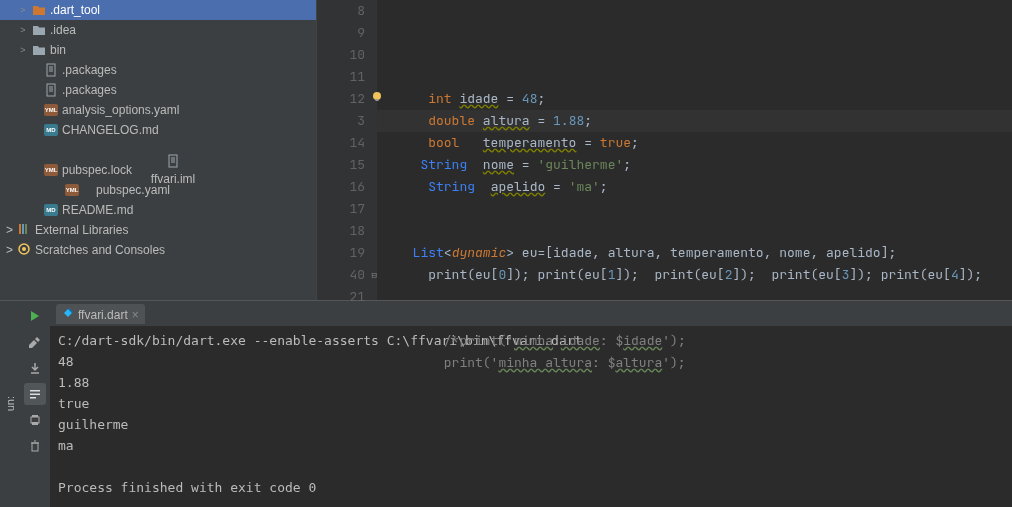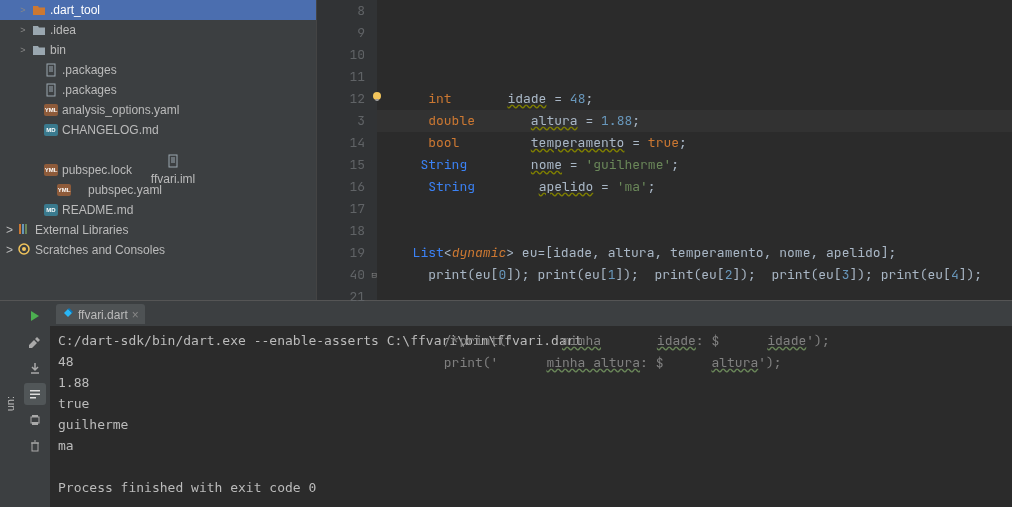--- a/index.html
+++ b/index.html
@@ -25,21 +25,21 @@
   .gutter .ln{height:22px;}
   .bulb{position:absolute;right:-6px;top:88px;width:12px;height:12px;}
   .bulb svg{width:12px;height:12px;}
   .collapse-mark{position:absolute;right:0px;top:264px;color:#888;font-size:9px;}
   .code { flex:1; padding-left:20px; line-height:22px; white-space:pre; color:#a9b7c6; position:relative;}
   .hl-line{position:absolute;left:0;right:0;top:110px;height:22px;background:#323232;}
   .code-line{height:22px;position:relative;}
   .kw { color:#cc7832; }
   .num { color:#6897bb; }
   .str { color:#6a8759; }
-  .warn { text-decoration-line:underline; text-decoration-style:wavy; text-decoration-color:#808000;margin-left:48px; }
+  .warn { text-decoration-line:underline; text-decoration-style:wavy; text-decoration-color:#808000; }
   .type { color:#3b82f6; }
   .generic { color:#cc7832; font-style:italic;}
   .cmt { color:#808080; }
 
   .run-panel{flex:1;background:#2b2b2b;display:flex;border-top:1px solid #555;overflow:hidden;}
   .run-left{width:20px;background:#3c3f41;display:flex;align-items:center;justify-content:center;}
   .run-left-label{writing-mode:vertical-rl;transform:rotate(180deg);font-size:11px;color:#bbb;}
   .run-tb{width:30px;background:#3c3f41;display:flex;flex-direction:column;align-items:center;gap:4px;padding-top:4px;}
   .run-tb .btn{width:22px;height:22px;display:flex;align-items:center;justify-content:center;cursor:pointer;border-radius:3px;}
   .run-tb .btn.active{background:#515658;}
@@ -127,21 +127,21 @@
             <line x1="5" y1="8" x2="9" y2="8" stroke="#9aa7b0"></line>
           </svg>
         </span>
         <span class="tree-label">ffvari.iml</span>
       </div>
       <div class="tree-row" style="padding-left: 30px;">
         <span class="arrow hidden">&gt;</span>
         <span class="yaml-ico">YML</span>
         <span class="tree-label">pubspec.lock</span>
       </div>
-      <div class="tree-row" style="padding-left: 30px; gap: 17px;">
+      <div class="tree-row" style="padding-left: 38px; gap: 17px;">
         <span class="arrow hidden">&gt;</span>
         <span class="yaml-ico">YML</span>
         <span class="tree-label">pubspec.yaml</span>
       </div>
       <div class="tree-row" style="padding-left: 30px;">
         <span class="arrow hidden">&gt;</span>
         <span class="md-ico">MD</span>
         <span class="tree-label">README.md</span>
       </div>
       <div class="lib-row">

